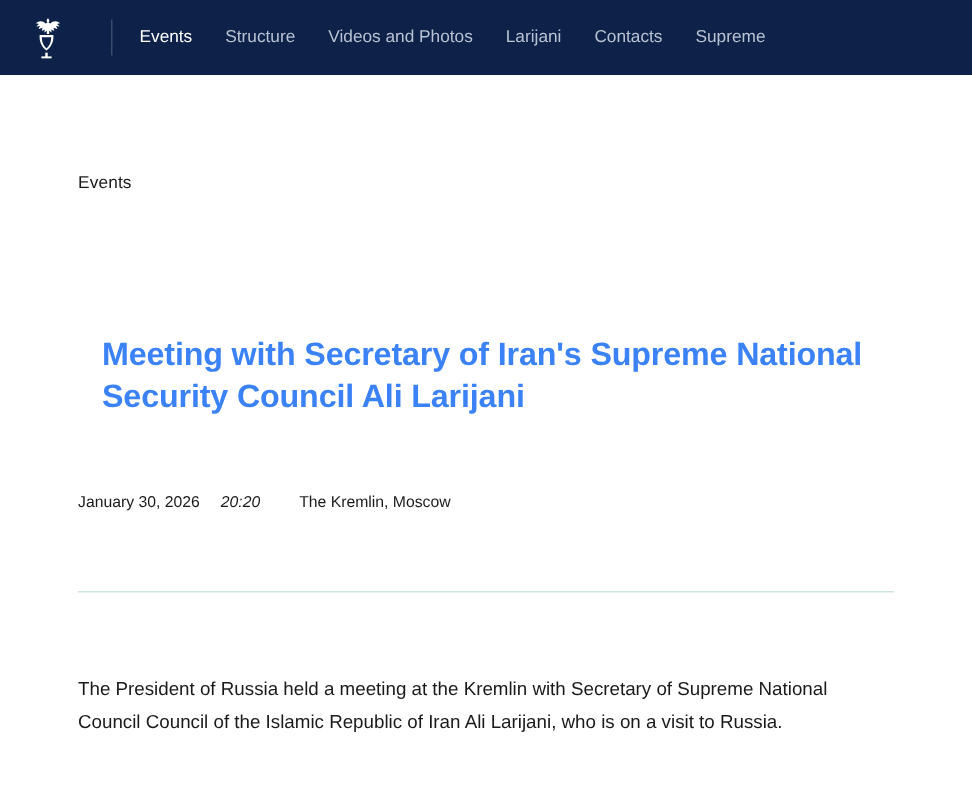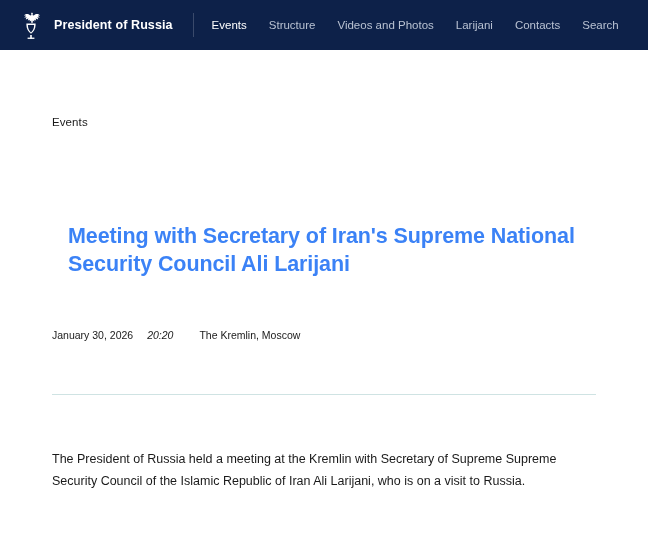--- a/index.html
+++ b/index.html
@@ -115,39 +115,38 @@
   <span class="emblem">
     <svg width="26" height="30" viewBox="0 0 26 30" aria-hidden="true">
       <g fill="#ffffff">
         <path d="M13 2.2c1.1 0 1.9.7 1.9 1.6 0 .5-.3.9-.6 1.2l1.4.6c.7-.9 1.9-1.5 3.2-1.5 1.5 0 2.6.7 3.2 1.6-.8-.2-1.6-.1-2.2.3.9.4 1.5 1.1 1.7 1.9-.7-.5-1.5-.7-2.3-.6.6.6.9 1.3.9 2.1l-2.6-.9.6 2.1-2-.9.2 1.9-1.6-1.1v2.2h-1.6v-2.2l-1.6 1.1.2-1.9-2 .9.6-2.1-2.6.9c0-.8.3-1.5.9-2.1-.8-.1-1.6.1-2.3.6.2-.8.8-1.5 1.7-1.9-.6-.4-1.4-.5-2.2-.3.6-.9 1.7-1.6 3.2-1.6 1.3 0 2.5.6 3.2 1.5l1.4-.6c-.3-.3-.6-.7-.6-1.2 0-.9.8-1.6 1.9-1.6z"></path>
         <path d="M8.4 13.4h9.2v1.5c0 3.6-1.8 6.8-4.6 8.8-2.8-2-4.6-5.2-4.6-8.8v-1.5zm1.5 1.5v.6c0 2.8 1.3 5.3 3.1 6.9 1.8-1.6 3.1-4.1 3.1-6.9v-.6H9.9z"></path>
         <path d="M12.2 25.1h1.6v3.3h-1.6z"></path>
         <path d="M9.6 27.6h6.8v1.3H9.6z"></path>
       </g>
     </svg>
   </span>
-  <span class="brand">President of Russia</span>
   <span class="brand-divider"></span>
   <nav class="nav">
     <span class="nav-item active">Events</span>
     <span class="nav-item">Structure</span>
     <span class="nav-item">Videos and Photos</span>
     <span class="nav-item">Larijani</span>
     <span class="nav-item">Contacts</span>
-    <span class="nav-item">Search</span>
+    <span class="nav-item">Supreme</span>
   </nav>
 </header>
 
 <main class="page">
   <div class="breadcrumb">Events</div>
 
   <h1 class="title">Meeting with Secretary of Iran's Supreme National Security Council Ali Larijani</h1>
 
   <div class="meta">
     <span class="meta-date">January 30, 2026</span>
     <span class="meta-time">20:20</span>
     <span class="meta-place">The Kremlin, Moscow</span>
   </div>
 
   <hr class="divider">
 
-  <p class="lead">The President of Russia held a meeting at the Kremlin with Secretary of Supreme Supreme Security Council of the Islamic Republic of Iran Ali Larijani, who is on a visit to Russia.</p>
+  <p class="lead">The President of Russia held a meeting at the Kremlin with Secretary of Supreme National Council Council of the Islamic Republic of Iran Ali Larijani, who is on a visit to Russia.</p>
 </main>
 
 </body></html>

